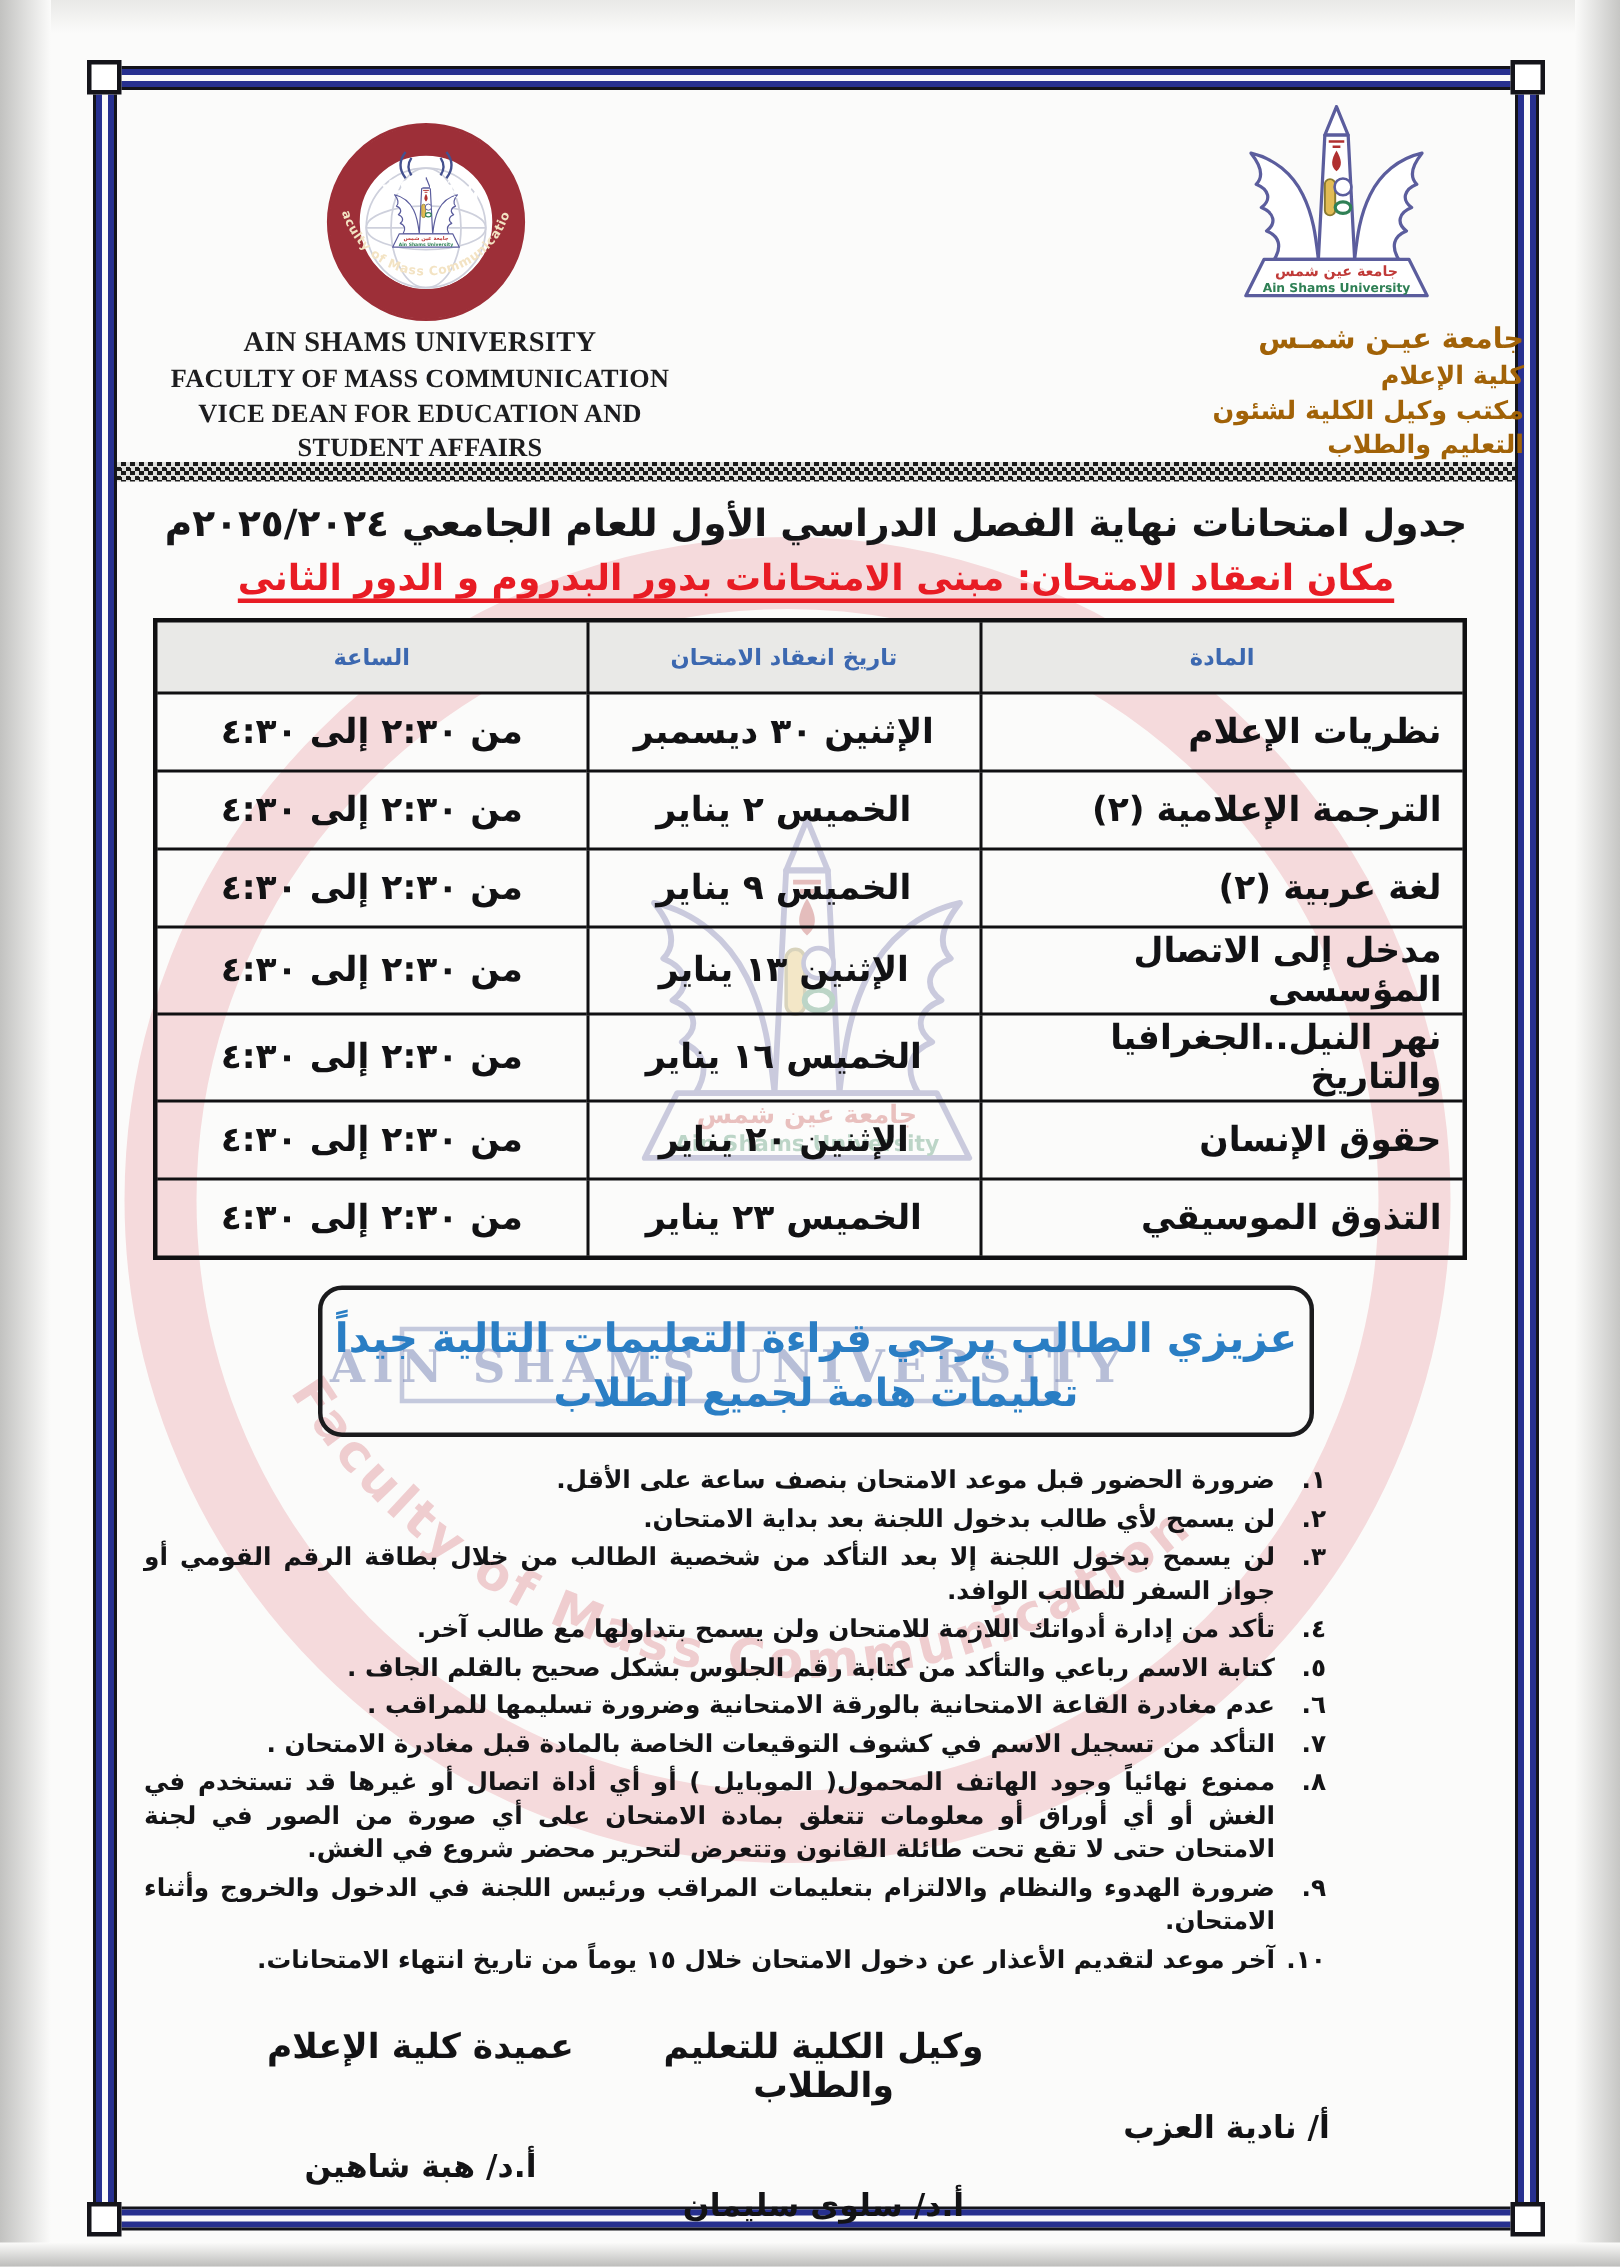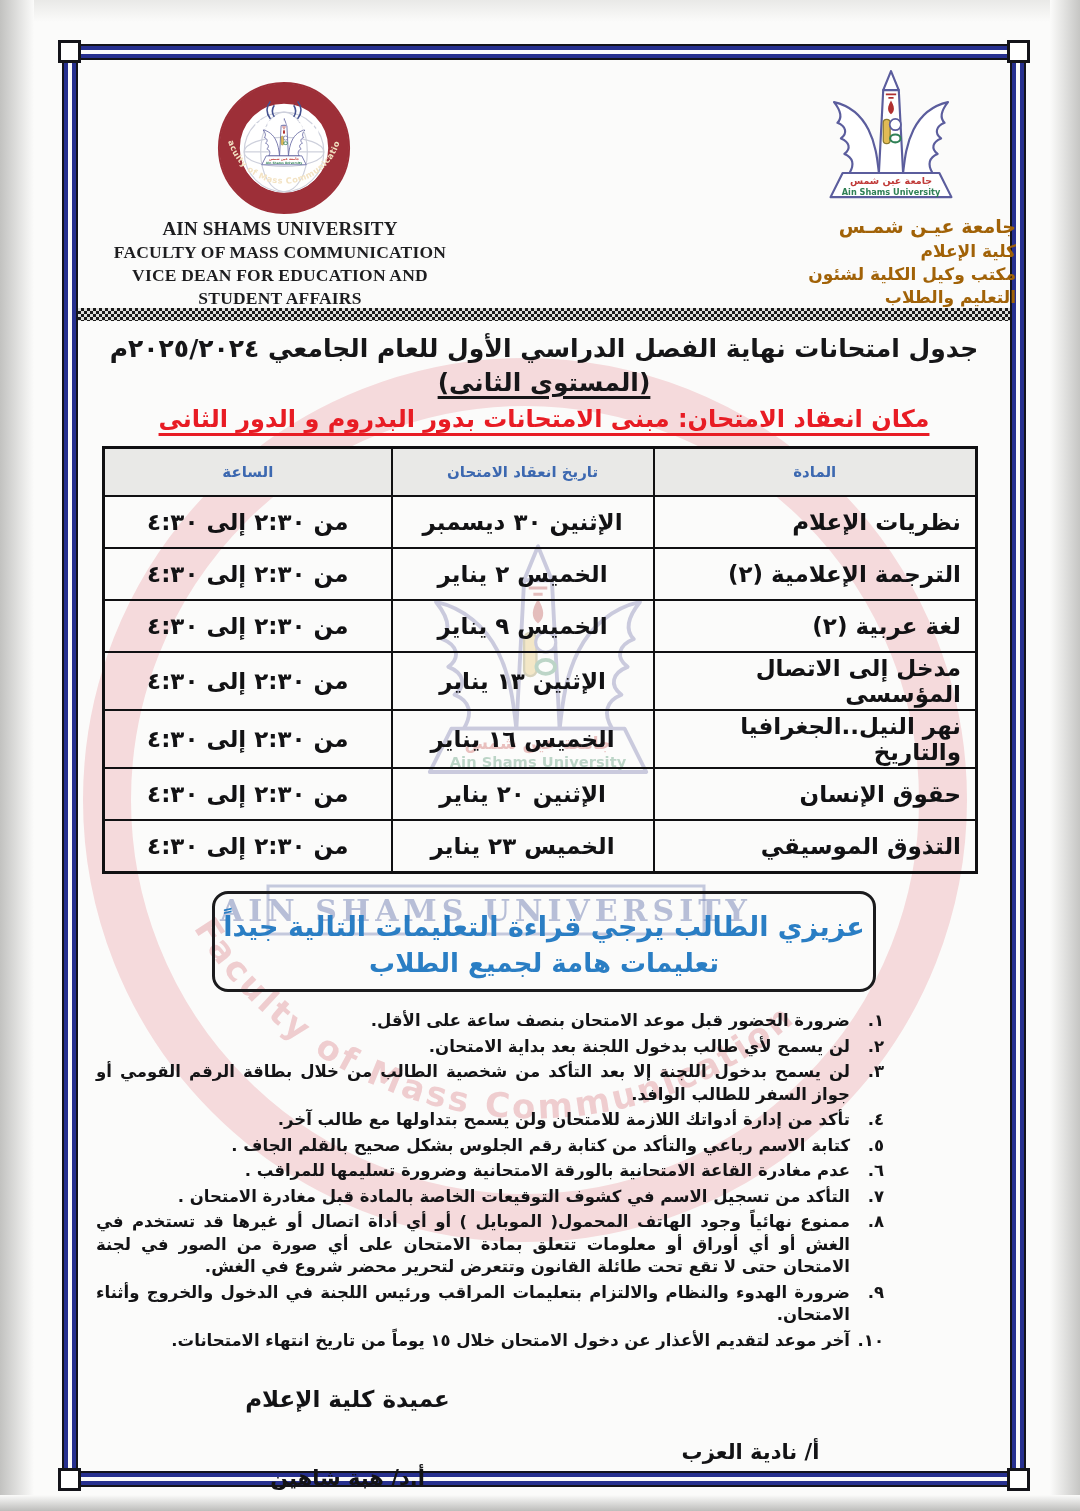--- a/index.html
+++ b/index.html
@@ -174,21 +174,20 @@
           <div>كلية الإعلام</div>
           <div>مكتب وكيل الكلية لشئون</div>
           <div>التعليم والطلاب</div>
         </div>
       </div>
 
       <div class="checker"></div>
 
       <div class="titles">
         <div class="t1">جدول امتحانات نهاية الفصل الدراسي الأول للعام الجامعي ٢٠٢٥/٢٠٢٤م</div>
-        <div class="t2">(المستوى الثانى)</div>
         <div class="t3">مكان انعقاد الامتحان: مبنى الامتحانات بدور البدروم و الدور الثانى</div>
       </div>
 
       <table class="sched">
         <tbody>
           <tr class="hrow">
             <td class="c-subj" style="text-align:center">المادة</td>
             <td class="c-date">تاريخ انعقاد الامتحان</td>
             <td class="c-time">الساعة</td>
           </tr>
@@ -276,20 +275,24 @@
           <span class="num">١٠.</span>
           <span class="txt">آخر موعد لتقديم الأعذار عن دخول الامتحان خلال ١٥ يوماً من تاريخ انتهاء الامتحانات.</span>
         </div>
       </div>
 
       <div class="footer">
         <div class="fcol">
           <div class="fname">أ/ نادية العزب</div>
         </div>
         <div class="fcol">
+          <div class="ftitle">وكيل الكلية للتعليم والطلاب</div>
+          <div class="fname">أ.د/ سلوى سليمان</div>
+        </div>
+        <div class="fcol">
           <div class="ftitle">عميدة كلية الإعلام</div>
           <div class="fname">أ.د/ هبة شاهين</div>
         </div>
       </div>
 
     </div>
   </div>
 </div>
 
 </body></html>

